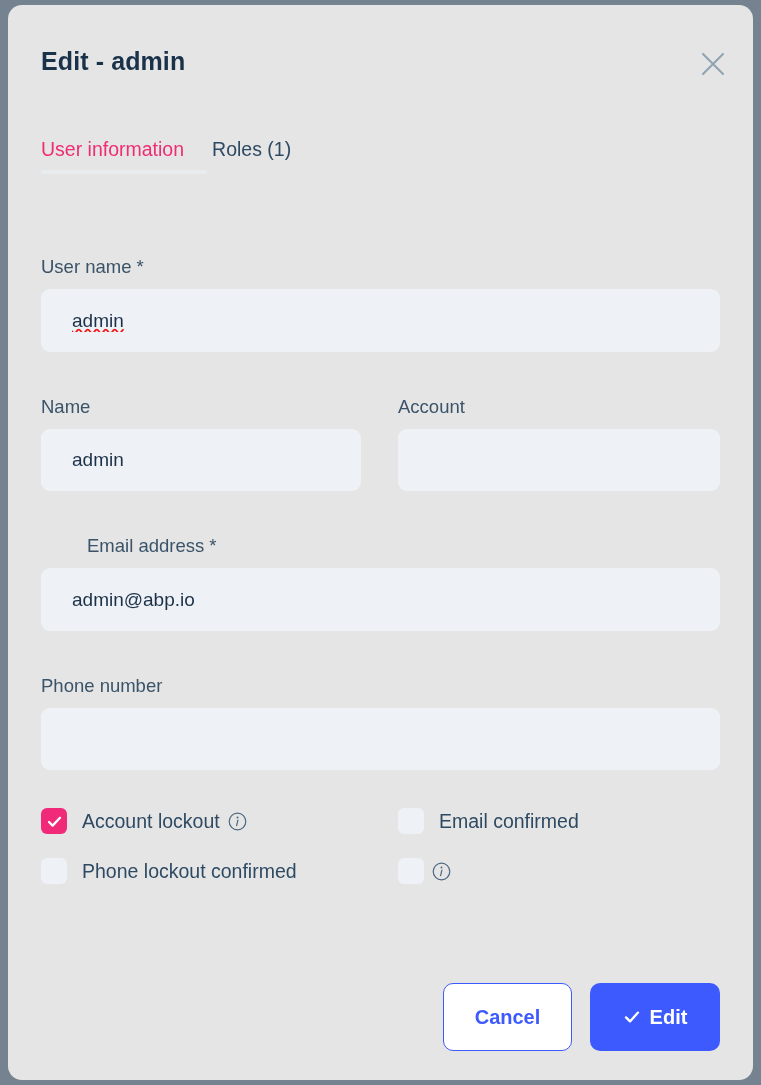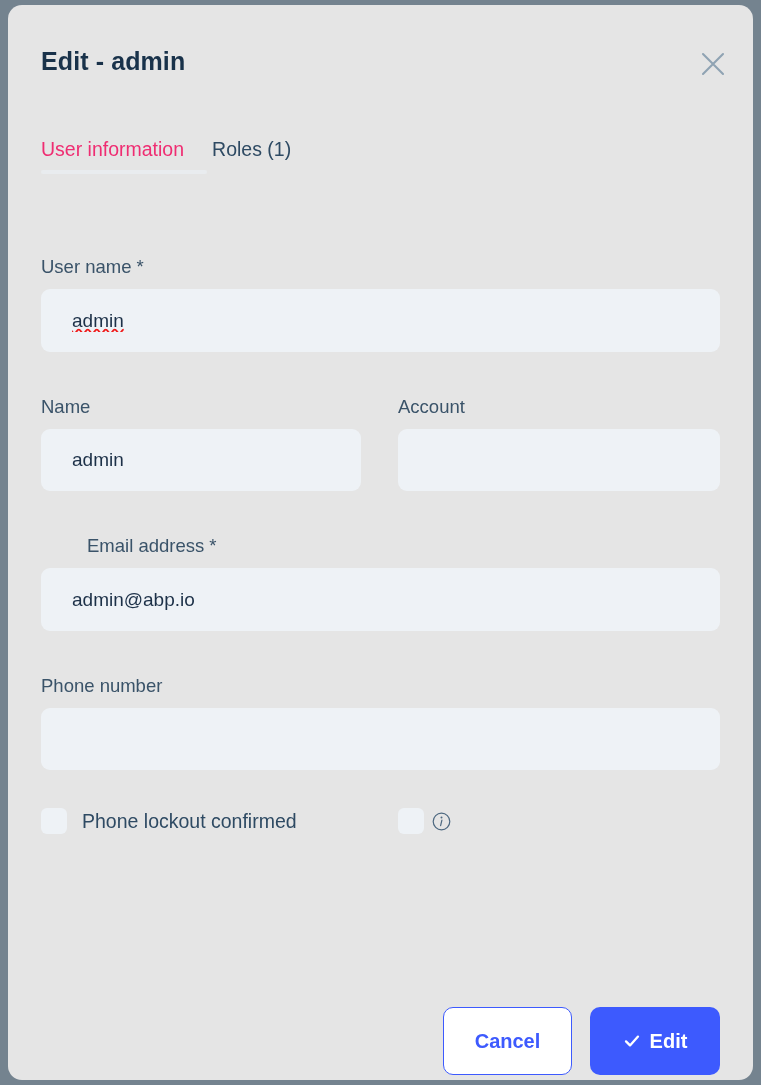--- a/index.html
+++ b/index.html
@@ -200,21 +200,20 @@
     height: 68px;
     border-radius: 10px;
     font-family: inherit;
     font-size: 20px;
     font-weight: 700;
     cursor: pointer;
     display: flex;
     align-items: center;
     justify-content: center;
     box-sizing: border-box;
-    margin-top: 24px;
   }
   .btn-cancel {
     right: 181px;
     width: 129px;
     background: #ffffff;
     border: 1.5px solid #3d5afe;
     color: #3d5afe;
   }
   .btn-save {
     right: 33px;
@@ -263,20 +262,43 @@
 
     <label class="field-label" id="lbl-email">Email address *</label>
     <input class="field-box" id="inp-email" type="text" value="admin@abp.io" style="">
 
     <label class="field-label" id="lbl-phone">Phone number</label>
     <input class="field-box" id="inp-phone" type="text" value="" style="">
   </div>
 
   <div class="check-grid">
 
+    <div class="check-row">
+
+      <div class="check-item col1">
+        <span class="cbox checked">
+          <svg width="17" height="17" viewBox="0 0 17 17" fill="none">
+            <path d="M3 9 L6.6 12.6 L14 4.8" stroke="#ffffff" stroke-width="2.3" stroke-linecap="round" stroke-linejoin="round"></path>
+          </svg>
+        </span>
+        <span class="check-label">Account lockout</span>
+        <span class="info-icon">
+          <svg width="19" height="19" viewBox="0 0 19 19" fill="none">
+            <circle cx="9.5" cy="9.5" r="8.3" stroke="#4d6880" stroke-width="1.2"></circle>
+            <circle cx="9.5" cy="5.6" r="1" fill="#4d6880"></circle>
+            <path d="M9.9 8.1 L8.6 13.6" stroke="#4d6880" stroke-width="1.2" stroke-linecap="round"></path>
+          </svg>
+        </span>
+      </div>
+
+      <div class="check-item col2">
+        <span class="cbox"></span>
+        <span class="check-label">Email confirmed</span>
+      </div>
+    </div>
 
     <div class="check-row">
 
       <div class="check-item col1">
         <span class="cbox"></span>
         <span class="check-label">Phone lockout confirmed</span>
       </div>
 
       <div class="check-item col2">
         <span class="cbox"></span>

